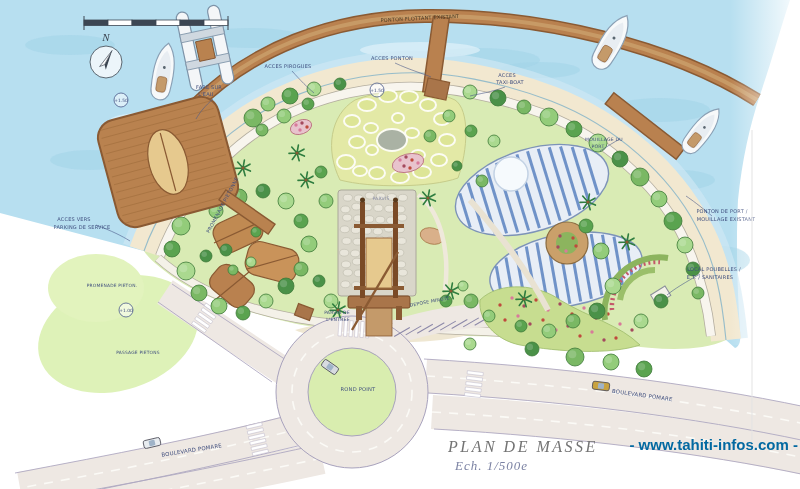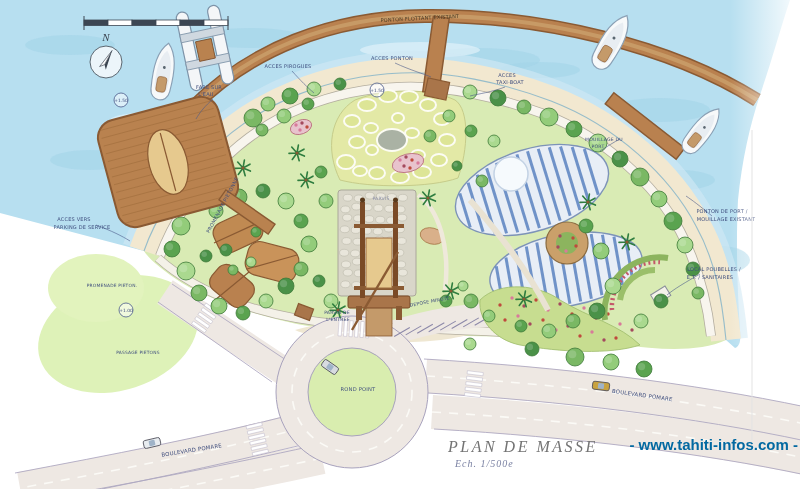--- a/index.html
+++ b/index.html
@@ -3,21 +3,21 @@
 <meta charset="utf-8">
 <style>
   html,body{margin:0;padding:0;background:#ffffff;}
   .page{position:relative;width:800px;height:489px;background:#ffffff;overflow:hidden;
         font-family:"Liberation Sans",sans-serif;}
   svg{position:absolute;left:0;top:0;}
   .plan-title{position:absolute;left:448px;top:438px;width:160px;
       font-family:"Liberation Serif",serif;font-style:italic;font-size:16px;
       letter-spacing:2.5px;color:#737373;}
   .plan-subtitle{position:absolute;left:455px;top:458px;font-family:"Liberation Serif",serif;
-      font-style:italic;font-size:10px;color:#7b82a3;letter-spacing:1px;}
+      font-style:italic;font-size:13px;color:#7b82a3;letter-spacing:1px;}
   .watermark{position:absolute;left:612px;top:436px;width:186px;text-align:right;
       font-family:"Liberation Sans",sans-serif;font-weight:bold;font-size:15px;color:#0369a1;}
 </style>
 </head>
 <body>
 
 <div class="page">
 <svg id="plan" width="800" height="489" viewBox="0 0 800 489">
   <defs>
     <linearGradient id="fadeR" x1="0" y1="0" x2="1" y2="0">

